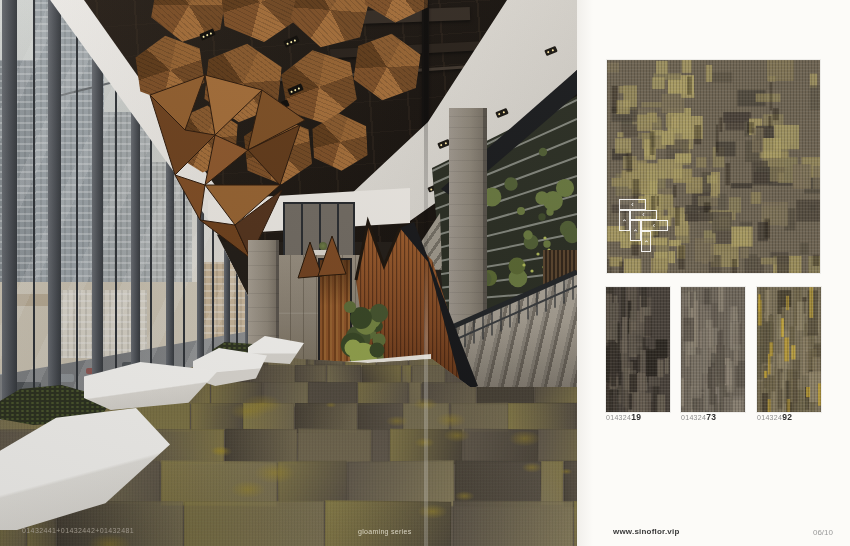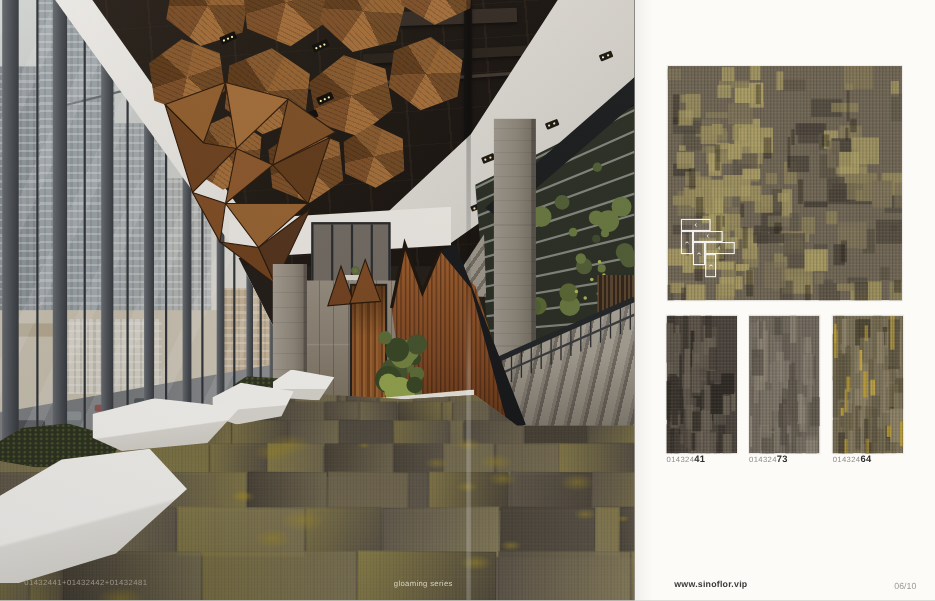--- a/index.html
+++ b/index.html
@@ -961,20 +961,20 @@
           <defs>
             <pattern id="hx-sw3" width="3" height="3" patternUnits="userSpaceOnUse">
               <rect width="1" height="3" fill="rgba(0,0,0,0.16)"></rect>
               <rect y="0" width="3" height="1" fill="rgba(255,255,255,0.06)"></rect>
             </pattern>
           </defs>
           <rect x="0" y="0" width="64" height="125" fill="url(#hx-sw3)"></rect>
         </svg>
     </div>
 
-    <div class="abs swlabel" style="left:29px;"><span>014324</span><b>41</b></div>
+    <div class="abs swlabel" style="left:29px;"><span>014324</span><b>19</b></div>
     <div class="abs swlabel" style="left:104px;"><span>014324</span><b>73</b></div>
-    <div class="abs swlabel" style="left:180px;"><span>014324</span><b>64</b></div>
+    <div class="abs swlabel" style="left:180px;"><span>014324</span><b>92</b></div>
 
     <div class="abs site">www.sinoflor.vip</div>
     <div class="abs pageno">06/10</div>
   </div>
 </div>
 
 </body></html>

